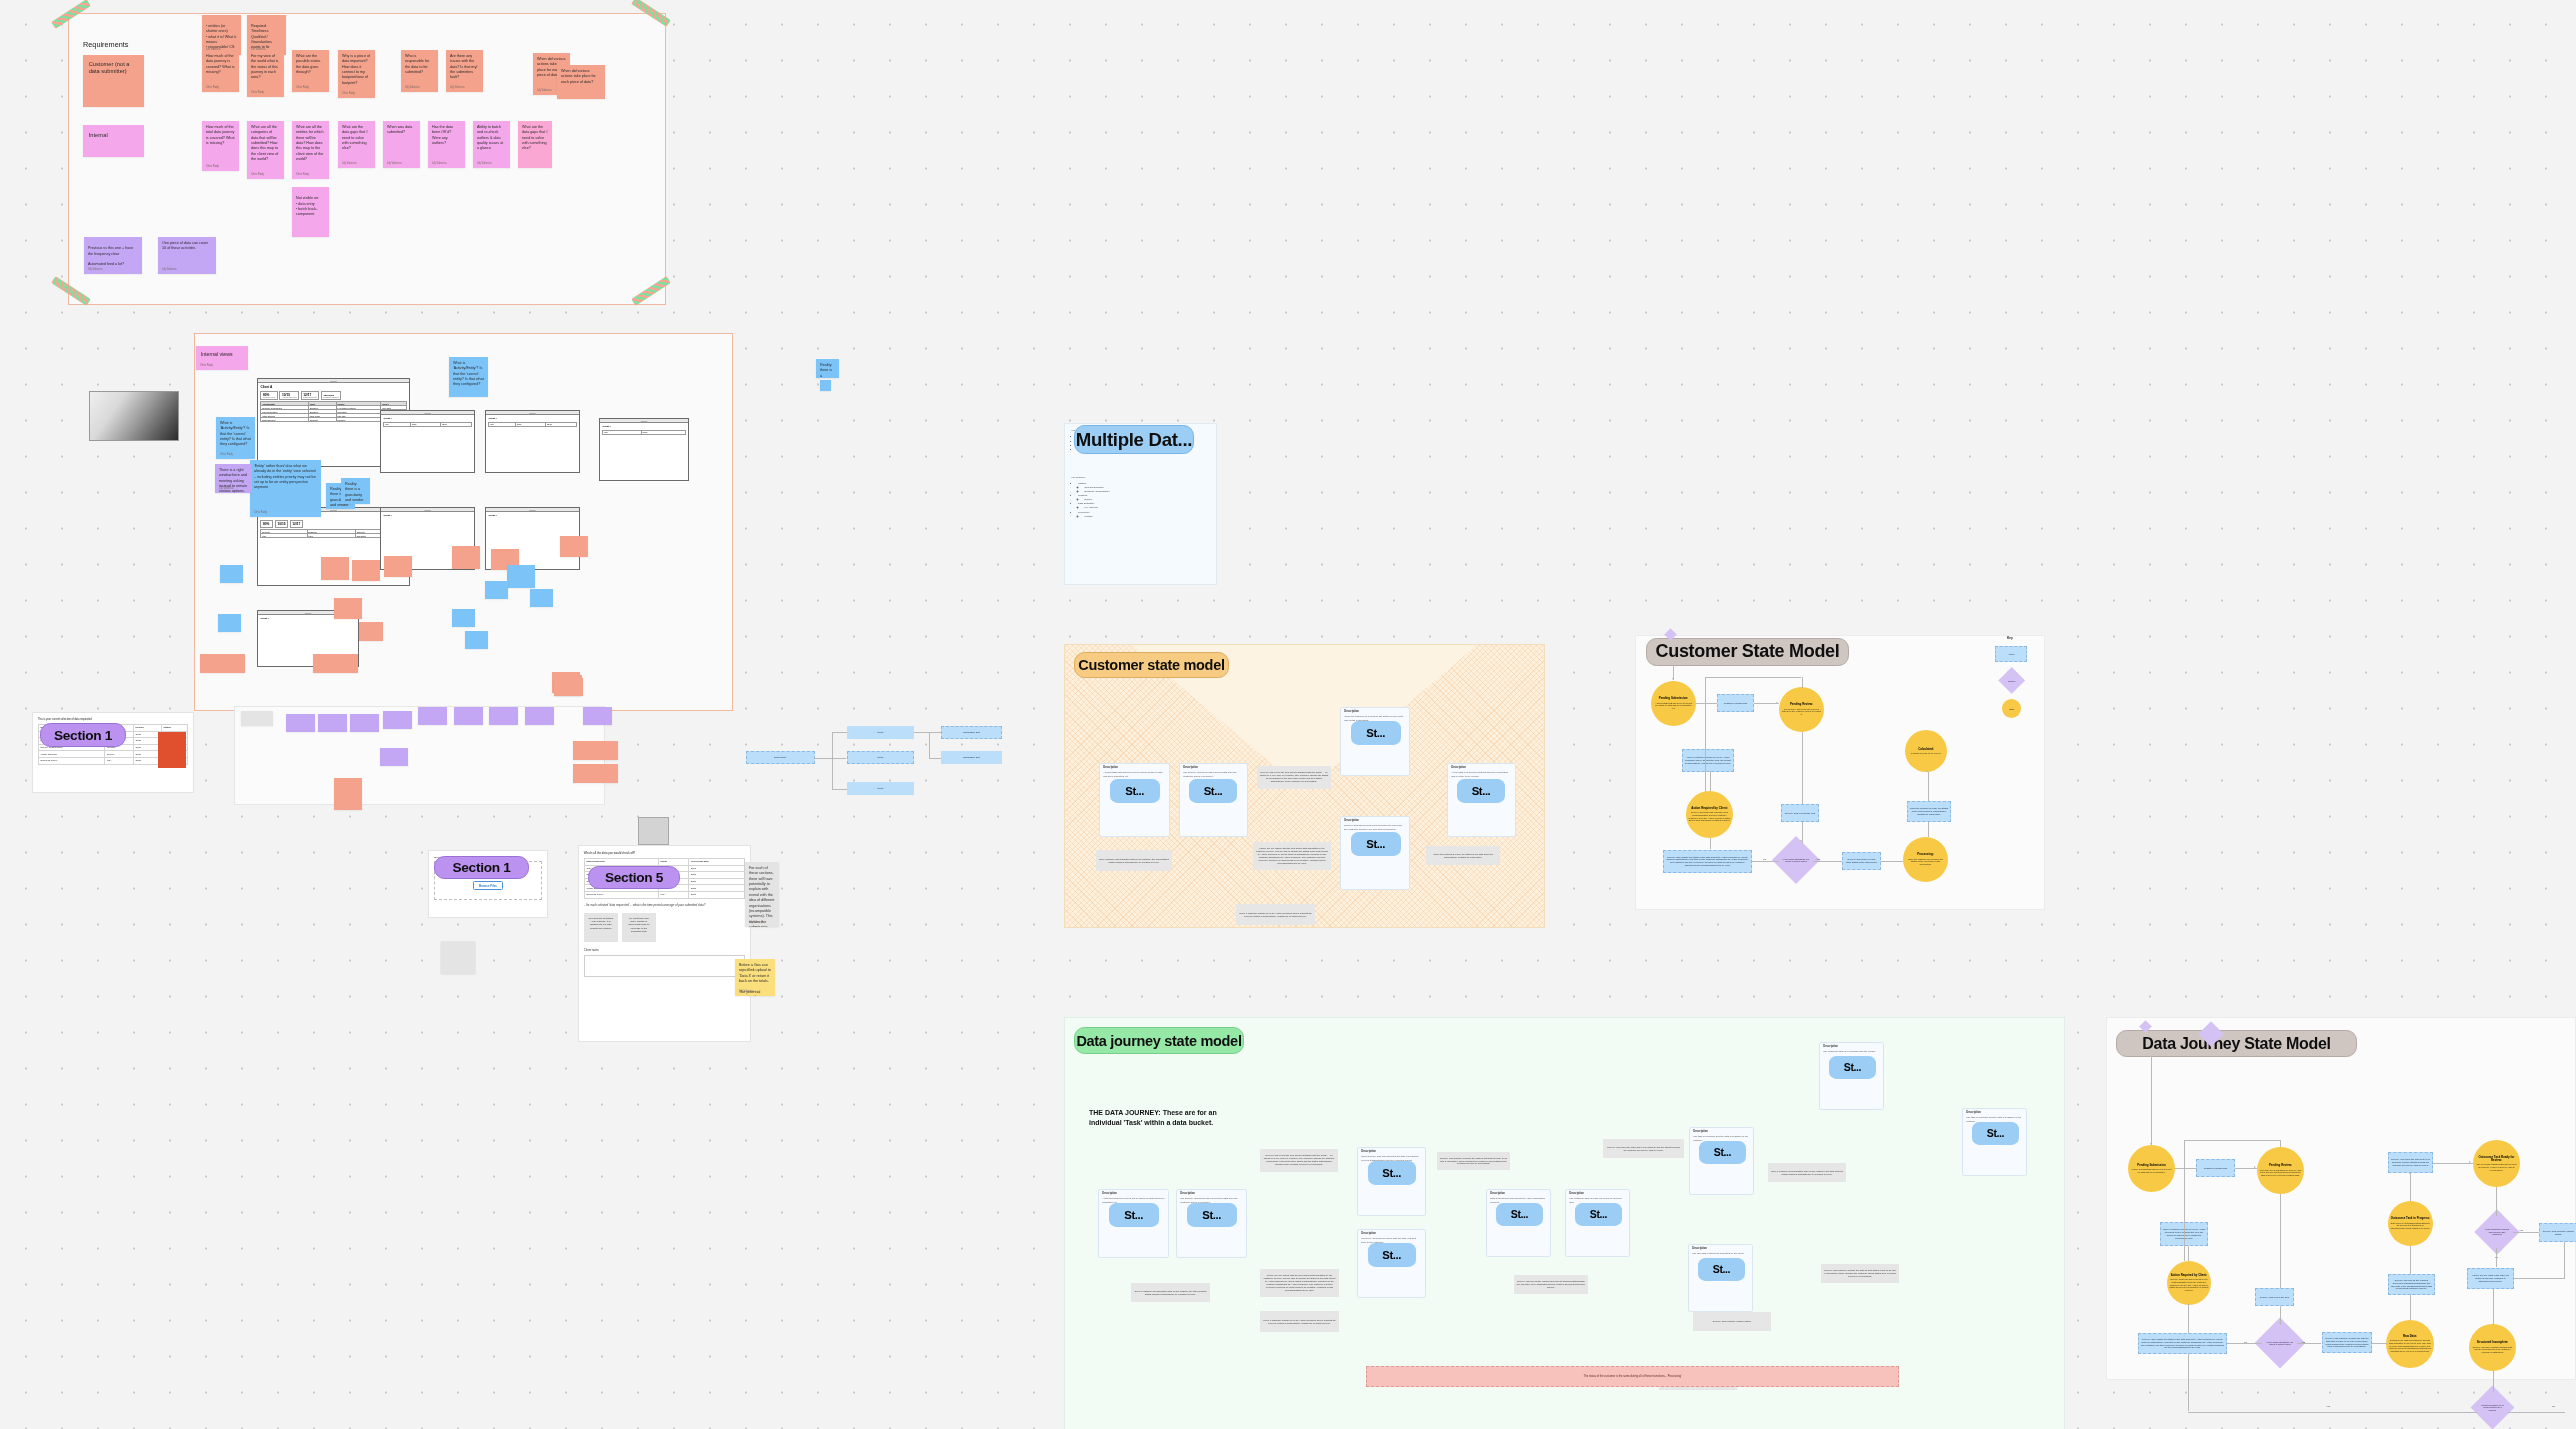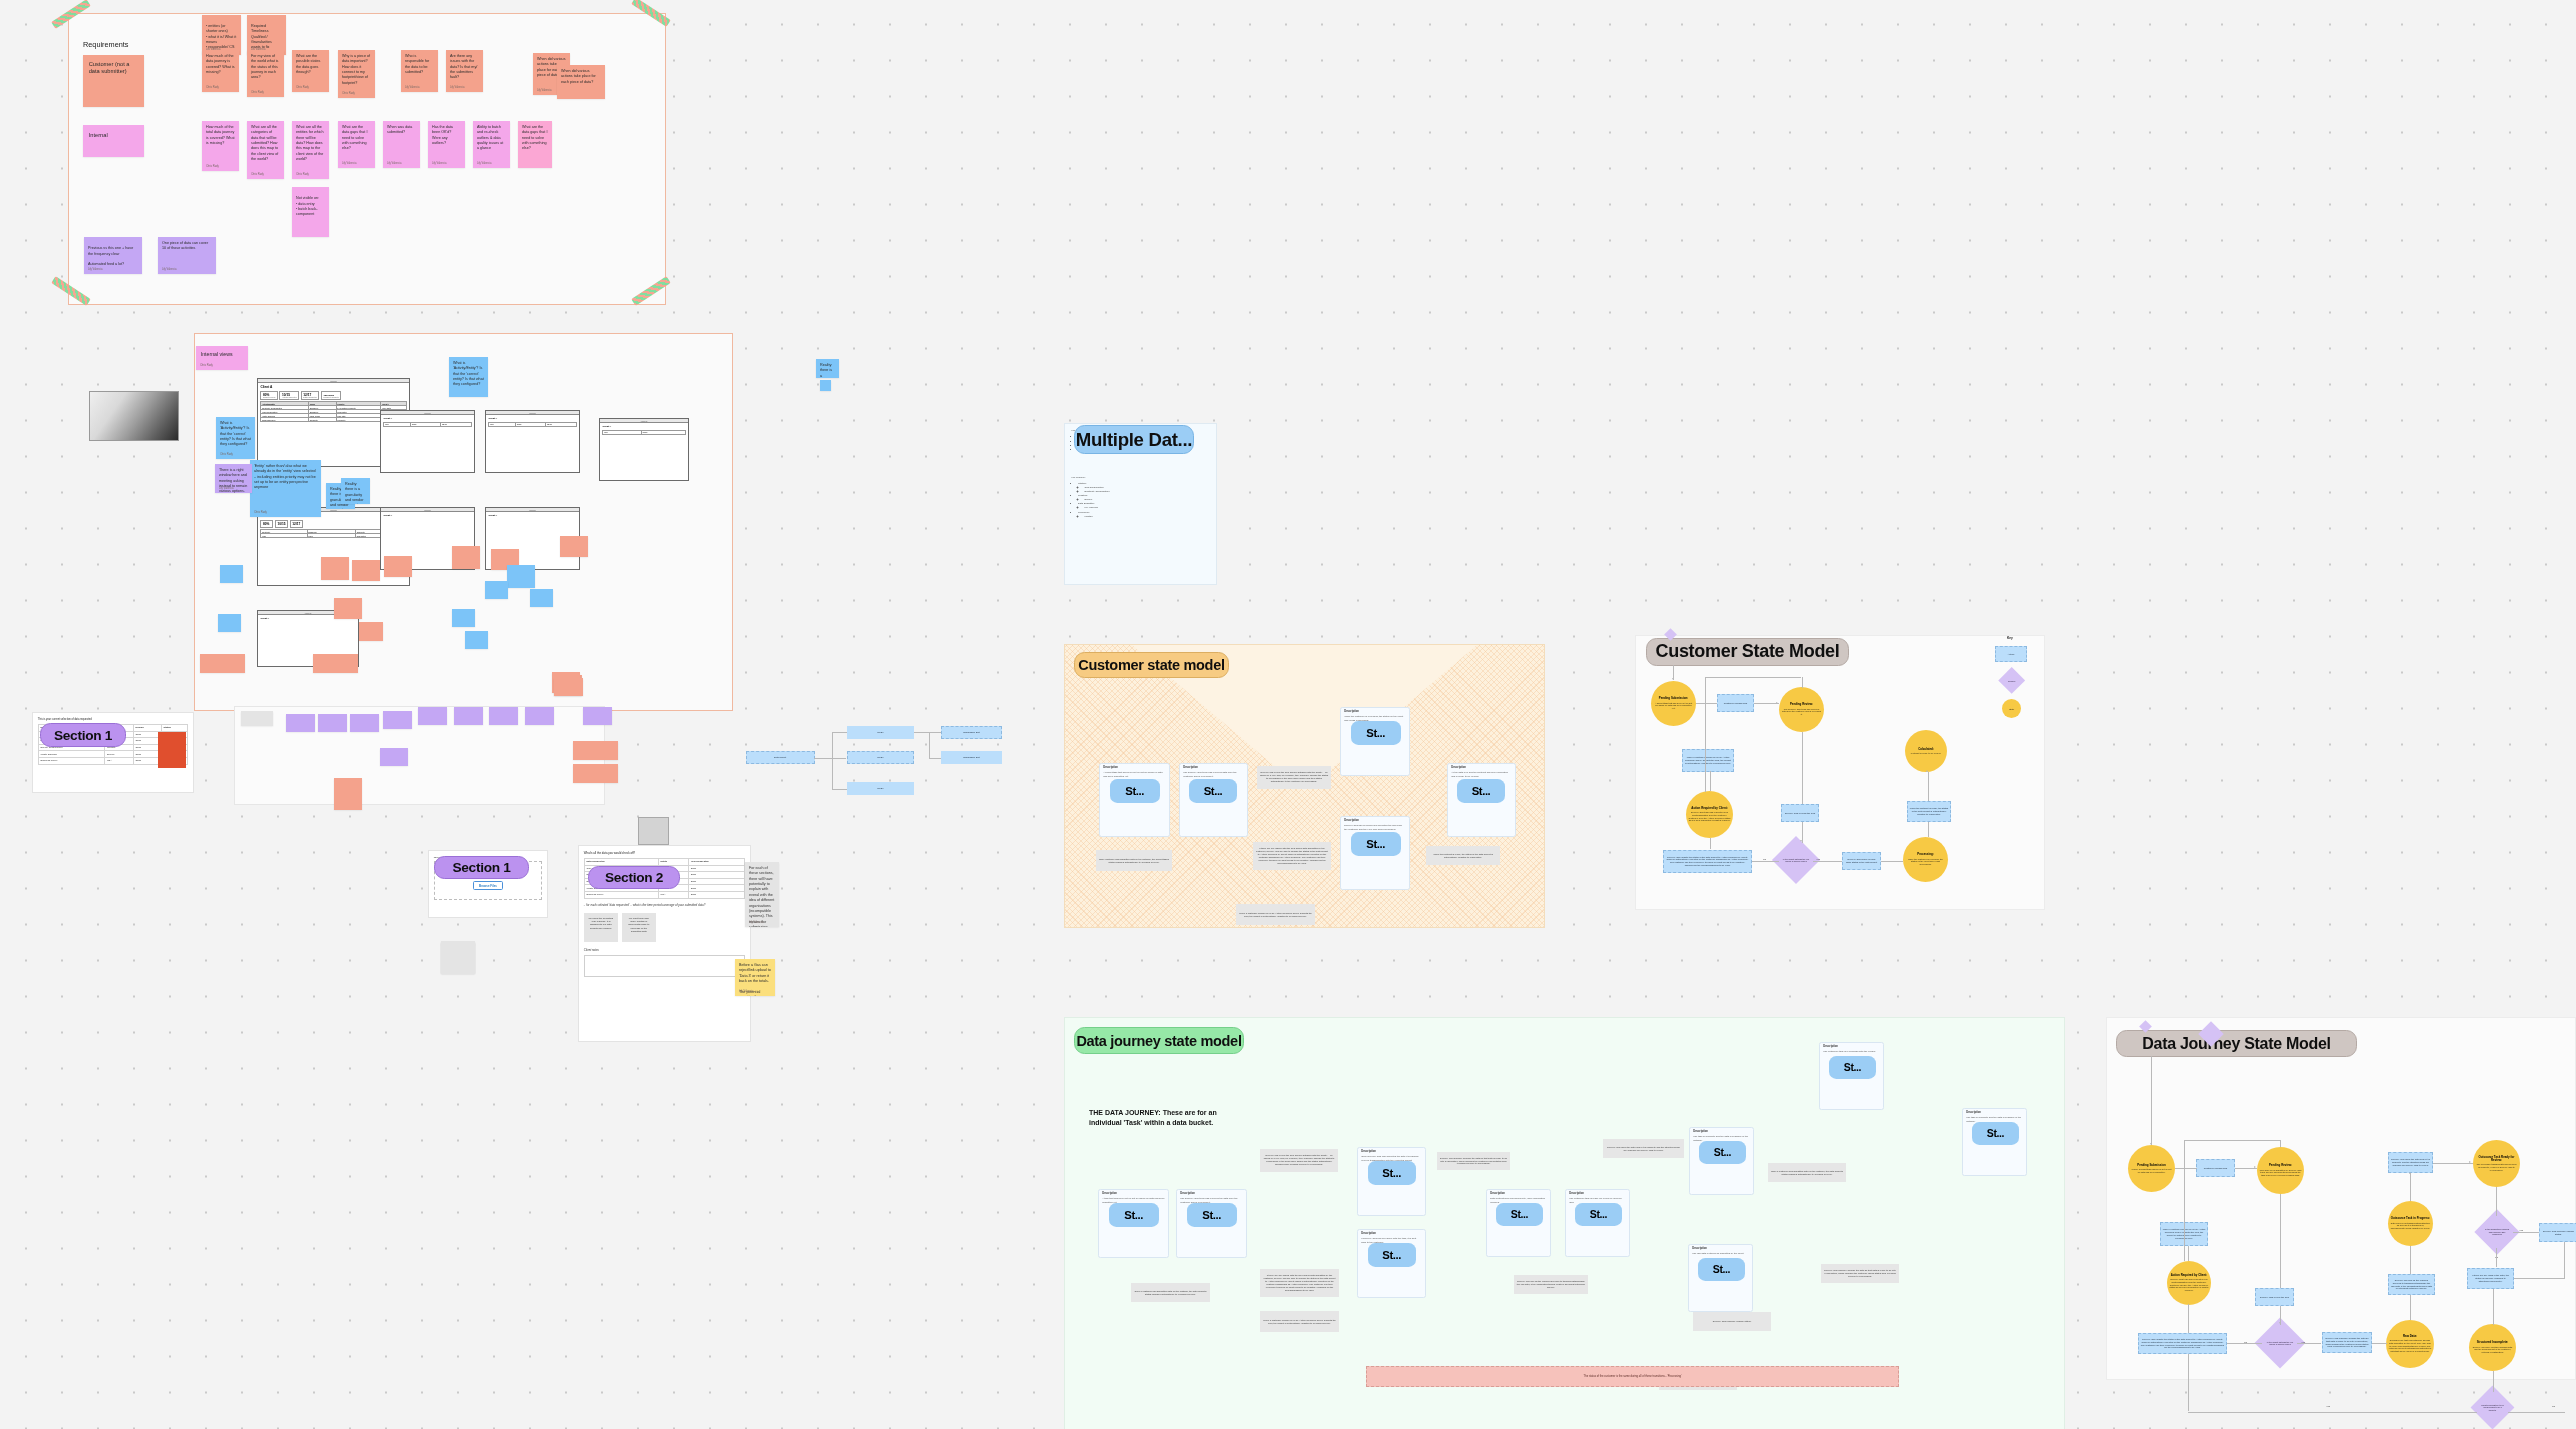--- a/index.html
+++ b/index.html
@@ -573,21 +573,21 @@
     <div style="display:flex; gap:4px; margin-top:4.8px;">
       <div class="sticky grey" style="position:relative; left:0; top:0; width:34px; height:29px; box-shadow:none; text-align:center; font-size:2.4px;">
         <span>We know the Reporting Year is spoke. It is assigned to our data buckets for example</span></div>
       <div class="sticky grey" style="position:relative; left:0; top:0; width:34px; height:29px; box-shadow:none; text-align:center; font-size:2.4px;">
         <span>We can't track how many months or increments range to coverage of the submitted data</span></div>
     </div>
     <div class="italicq" style="margin-top:6.5px;">Client notes</div>
     <div class="notebox" style="margin-top:2.4px;"></div>
   </div>
   <div class="chip violet" style="left:588px; top:866px; width:92px; height:23.4px; font-size:13.7px;">
-    <span>Section 2</span>
+    <span>Section 5</span>
     </div>
 
   <div class="thumb" style="left:638px; top:817px; width:31px; height:27.5px;"></div>
   <div class="sticky grey" style="left:745px; top:862px; width:34px; height:65px;">
     <span style="white-space:pre-line">For each of these sections, there will have potentially to explain with everal with the idea of different organisations (incompatible systems). This means the submission agency has signed multiple and bounded/extended multiples from one data bucket system.
 
 These need to MCSVs can be mapped to multiple submission slots on the last step.</span>
     <span class="author">Lily Valencia</span></div>
   <div class="sticky yellow" style="left:735px; top:959px; width:40px; height:37px;">
     <span style="white-space:pre-line">Before a Gas can reject/link upload to 'Data 3' or return it back on the totals.

